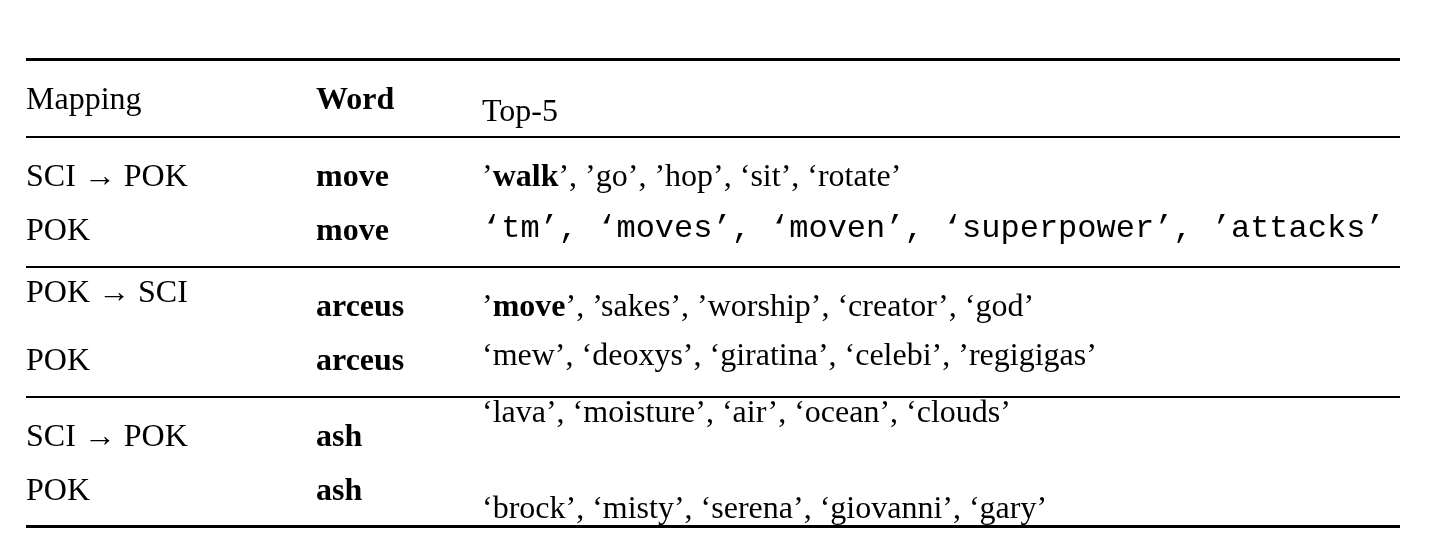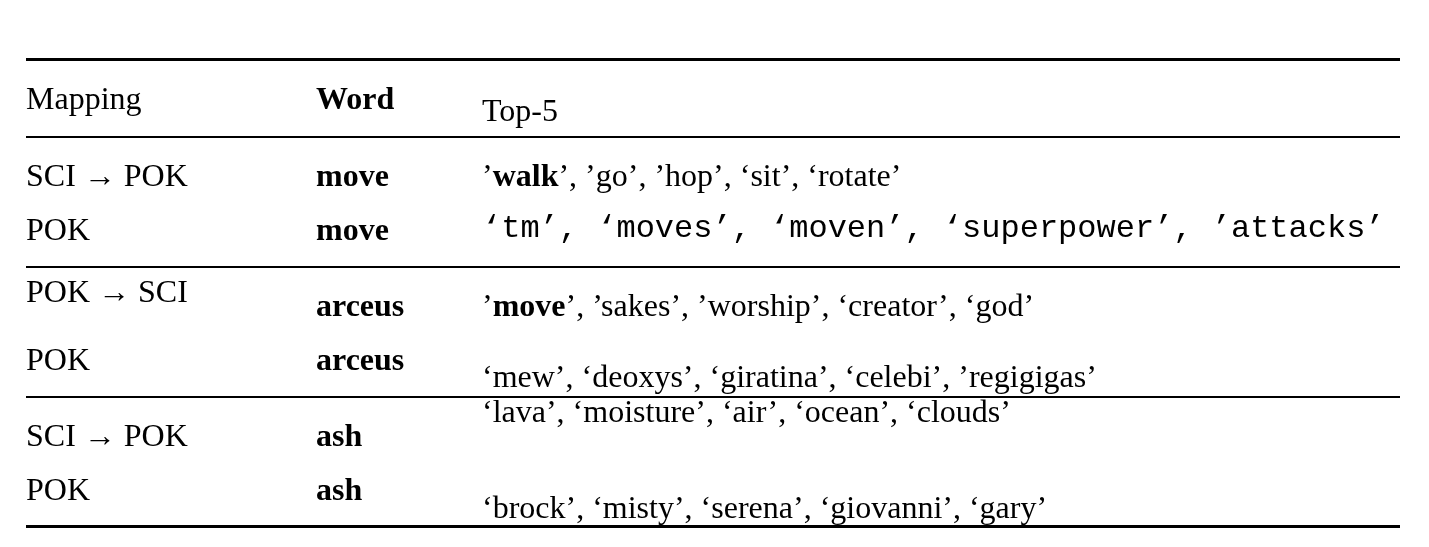--- a/index.html
+++ b/index.html
@@ -36,21 +36,21 @@
   <div class="cell c3" style="top:205px;font-family:Liberation Mono, monospace;">‘tm’, ‘moves’, ‘moven’, ‘superpower’, ’attacks’</div>
 
   <div class="rule thin" style="top:266px;"></div>
 
   <div class="cell c1" style="top:267px;">POK → SCI</div>
   <div class="cell c2" style="top:281px;">arceus</div>
   <div class="cell c3" style="top:281px;"><span>’</span><b>move</b><span>’, ’sakes’, ’worship’, ‘creator’, ‘god’</span></div>
 
   <div class="cell c1" style="top:335px;">POK</div>
   <div class="cell c2" style="top:335px;">arceus</div>
-  <div class="cell c3" style="top:352px;">‘mew’, ‘deoxys’, ‘giratina’, ‘celebi’, ’regigigas’</div>
+  <div class="cell c3" style="top:330px;">‘mew’, ‘deoxys’, ‘giratina’, ‘celebi’, ’regigigas’</div>
 
   <div class="rule thin" style="top:396px;"></div>
 
   <div class="cell c1" style="top:411px;">SCI → POK</div>
   <div class="cell c2" style="top:411px;">ash</div>
   <div class="cell c3" style="top:387px;">‘lava’, ‘moisture’, ‘air’, ‘ocean’, ‘clouds’</div>
 
   <div class="cell c1" style="top:465px;">POK</div>
   <div class="cell c2" style="top:465px;">ash</div>
   <div class="cell c3" style="top:483px;">‘brock’, ‘misty’, ‘serena’, ‘giovanni’, ‘gary’</div>

